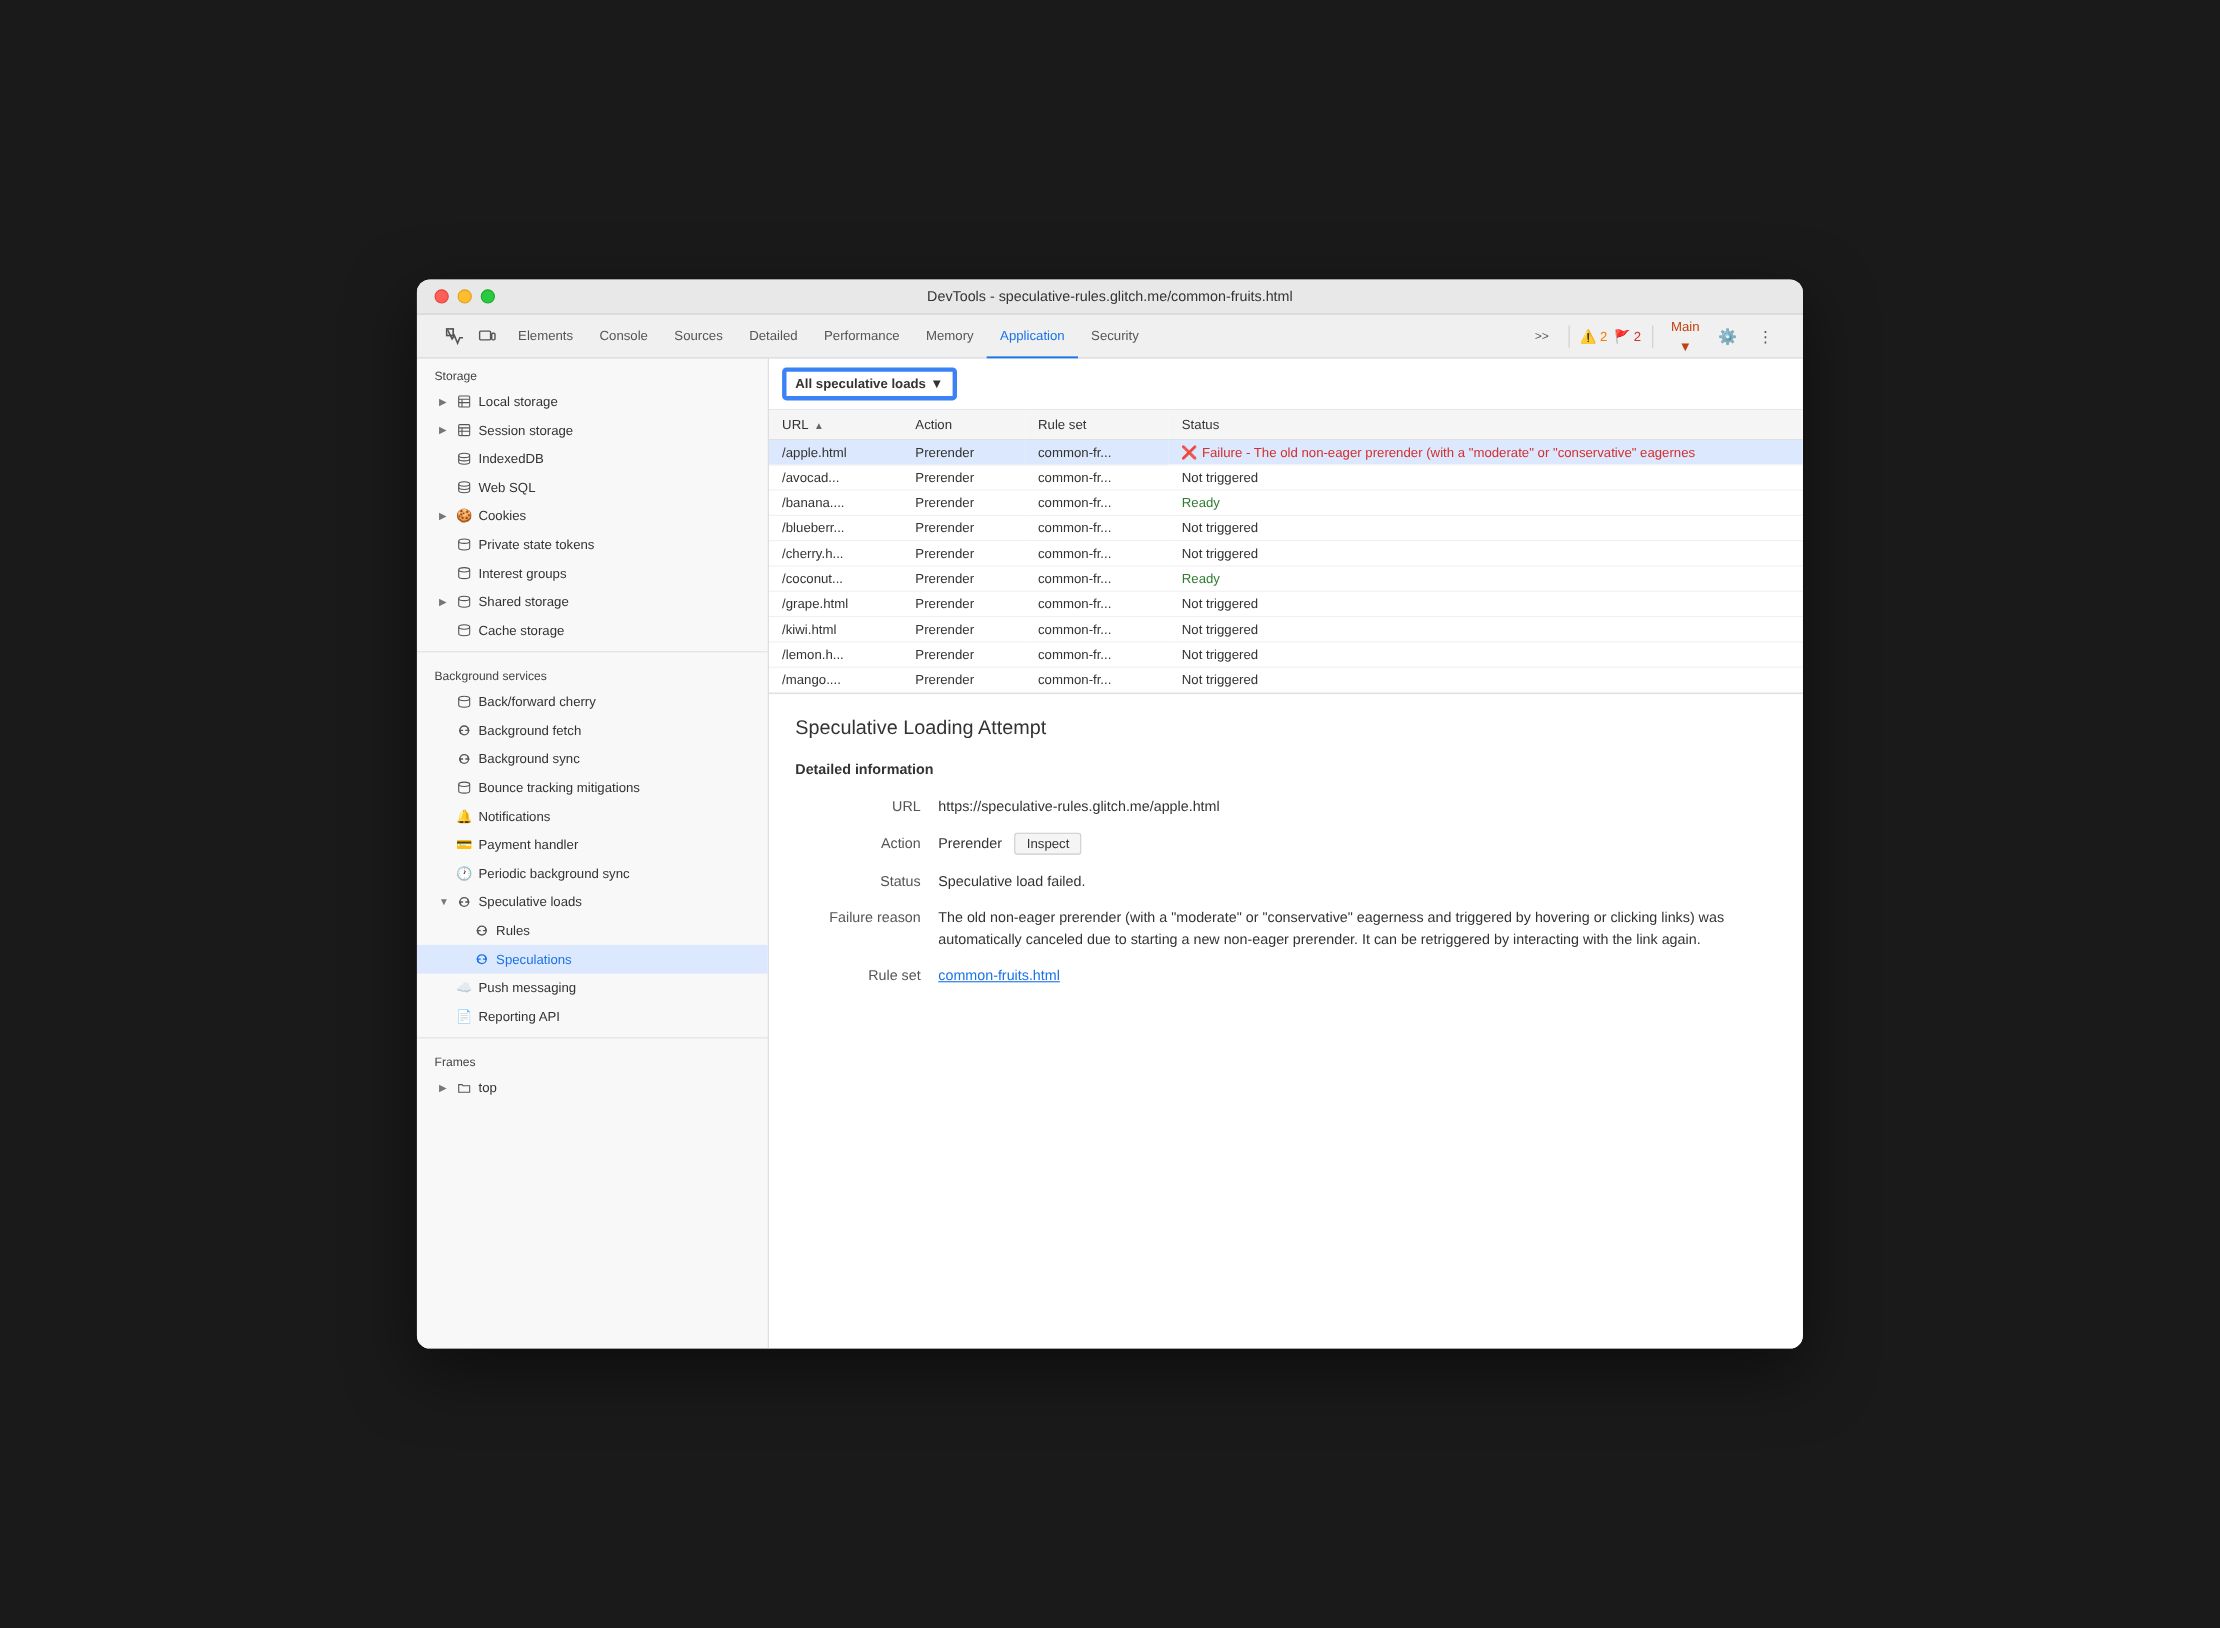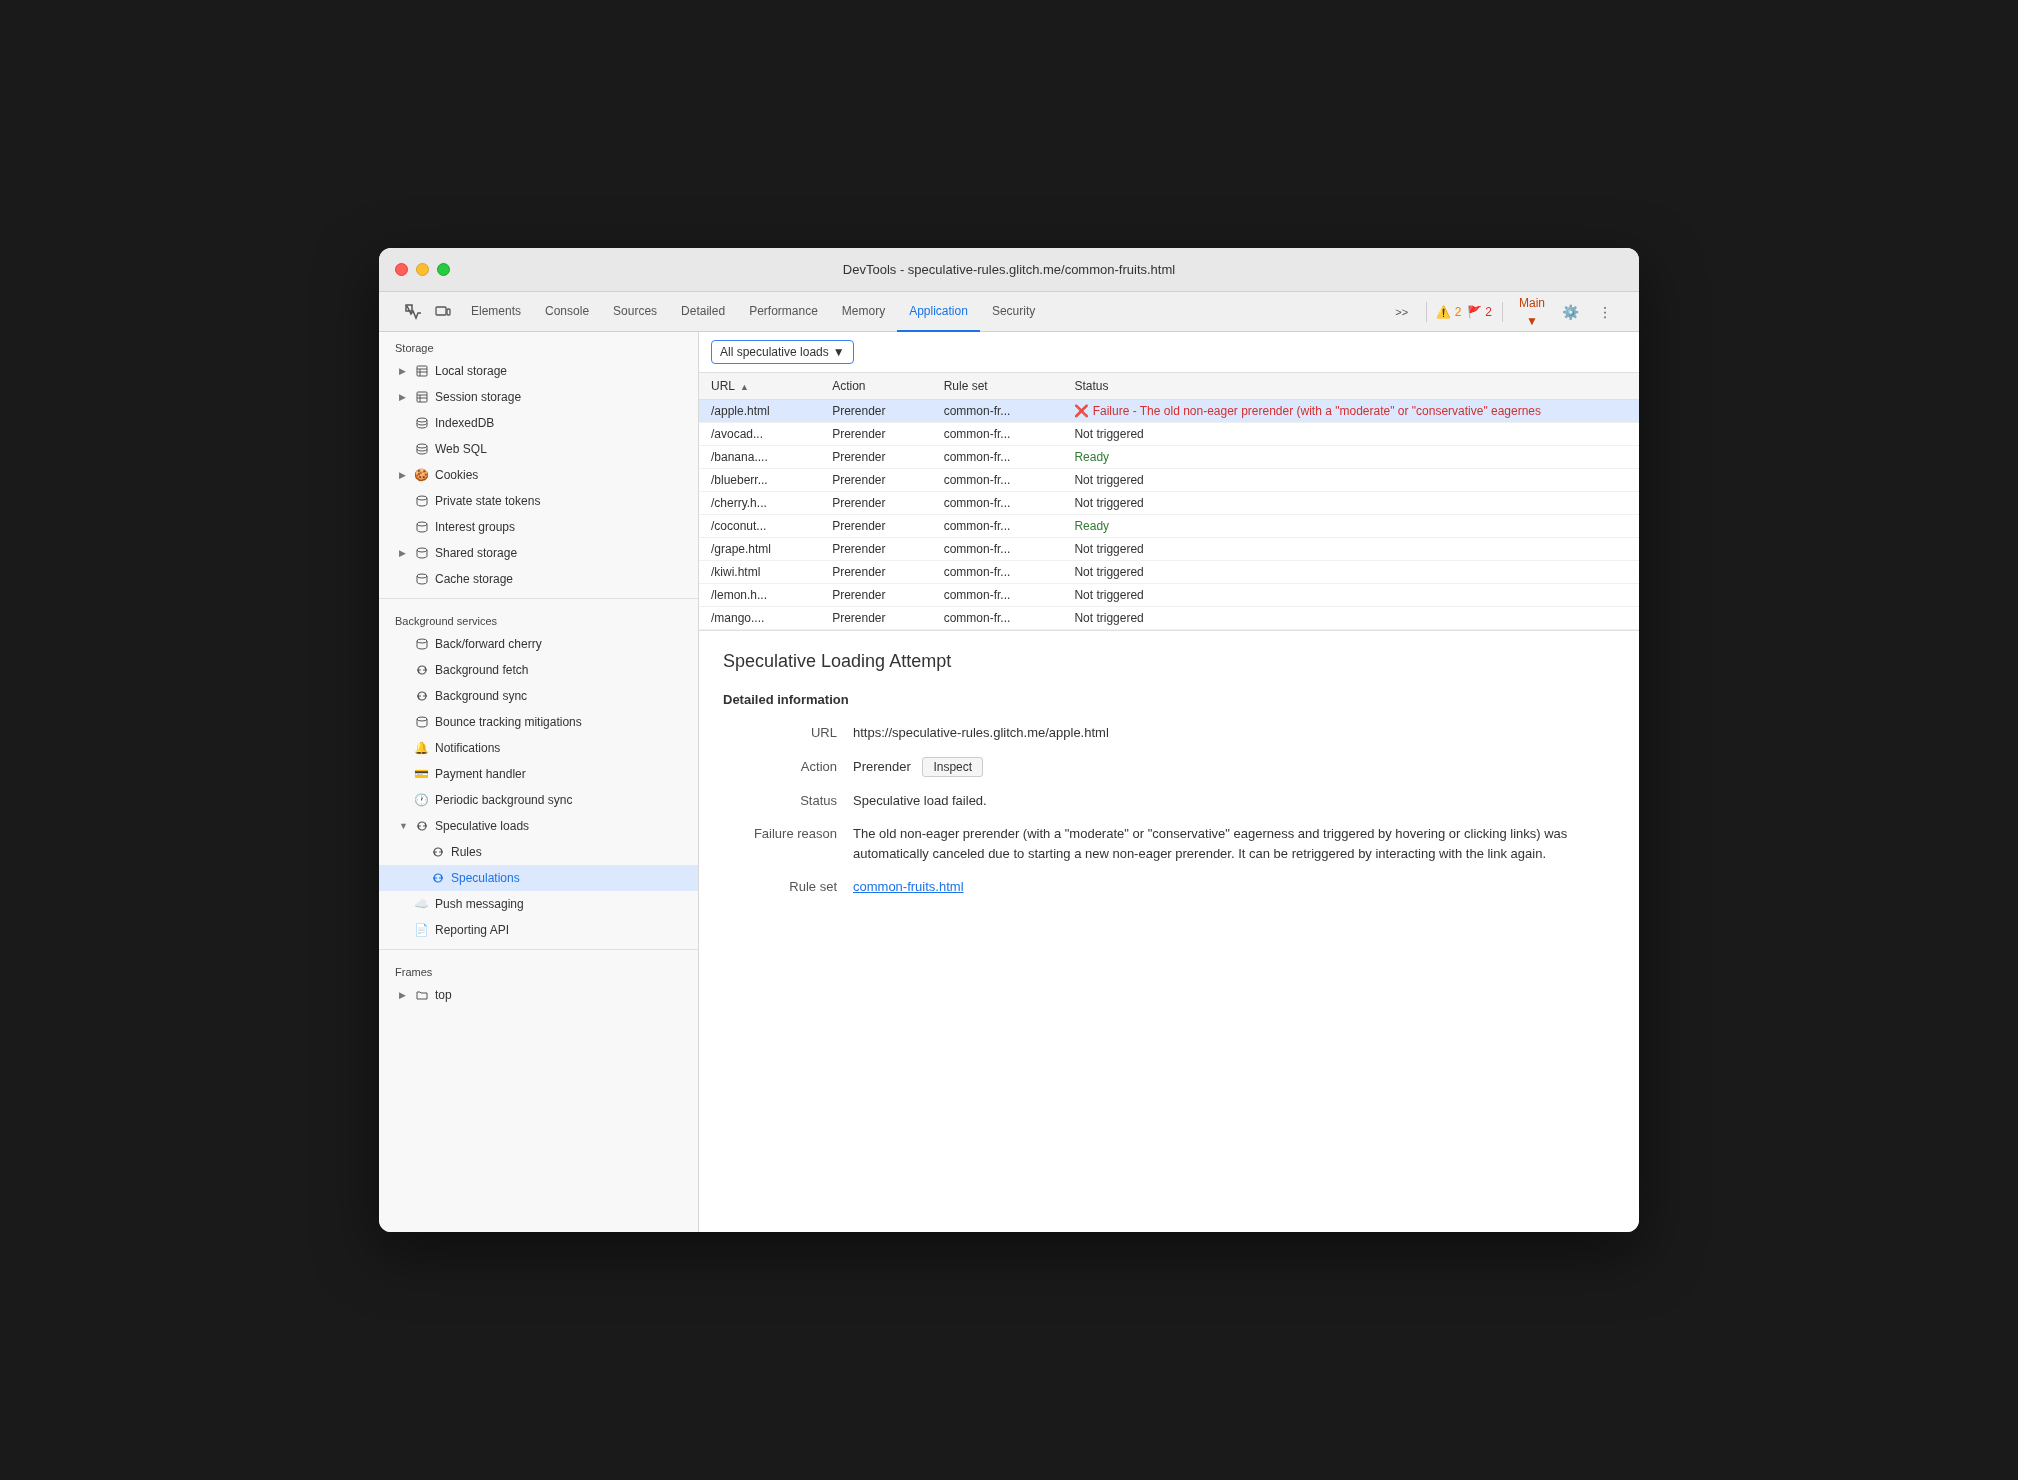--- a/index.html
+++ b/index.html
@@ -13,21 +13,21 @@
     }
     .window {
       width: 1260px;
       background: #f5f5f5;
       border-radius: 12px;
       overflow: hidden;
       box-shadow: 0 20px 60px rgba(0,0,0,0.5);
     }
     .titlebar {
       background: #e8e8e8;
-      height: 44px;
+      height: 32px;
       display: flex;
       align-items: center;
       padding: 0 16px;
       border-bottom: 1px solid #d0d0d0;
       position: relative;
     }
     .traffic-lights {
       display: flex;
       gap: 8px;
     }
@@ -172,26 +172,27 @@
       border-bottom: 1px solid #e0e0e0;
       display: flex;
       align-items: center;
       gap: 8px;
     }
     .dropdown-btn {
       display: flex;
       align-items: center;
       gap: 4px;
       padding: 4px 8px;
-      border: 1px solid #3b82f6;
+      border: 4px solid #3b82f6;
       border-radius: 4px;
       background: #fff;
       font-size: 12px;
       cursor: pointer;
       color: #333;
+      font-weight: bold;
     }
     .table-container {
       overflow-y: auto;
       max-height: 280px;
       border-bottom: 1px solid #e0e0e0;
     }
     table {
       width: 100%;
       border-collapse: collapse;
       font-size: 12px;

